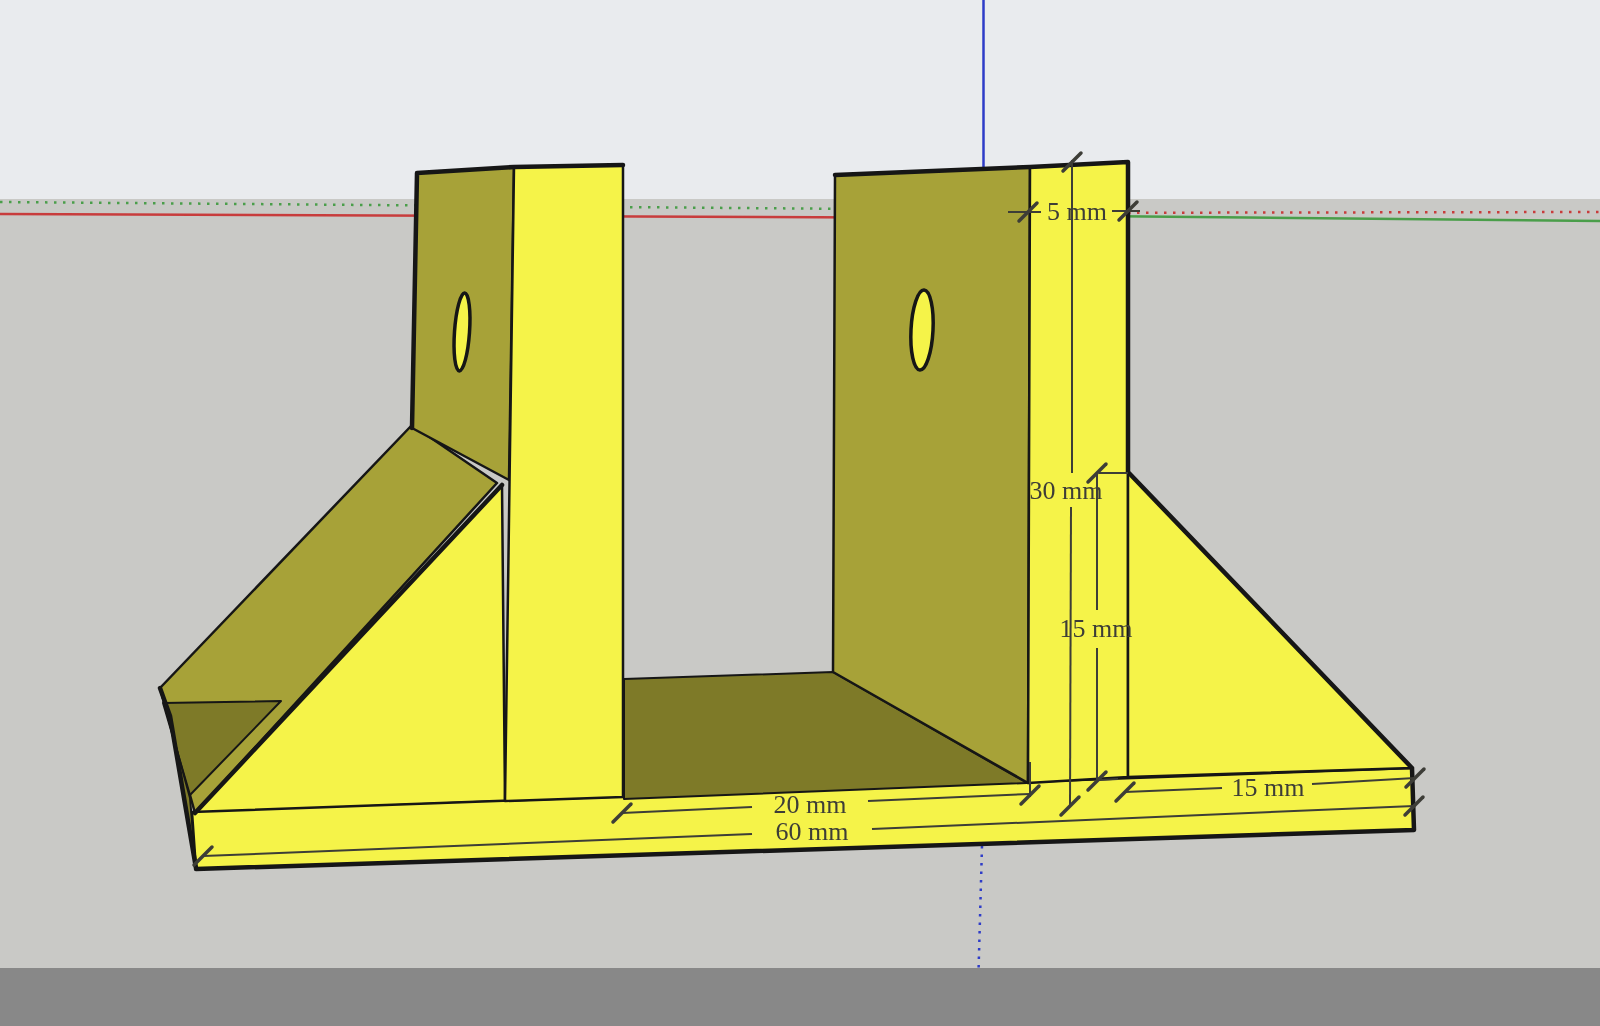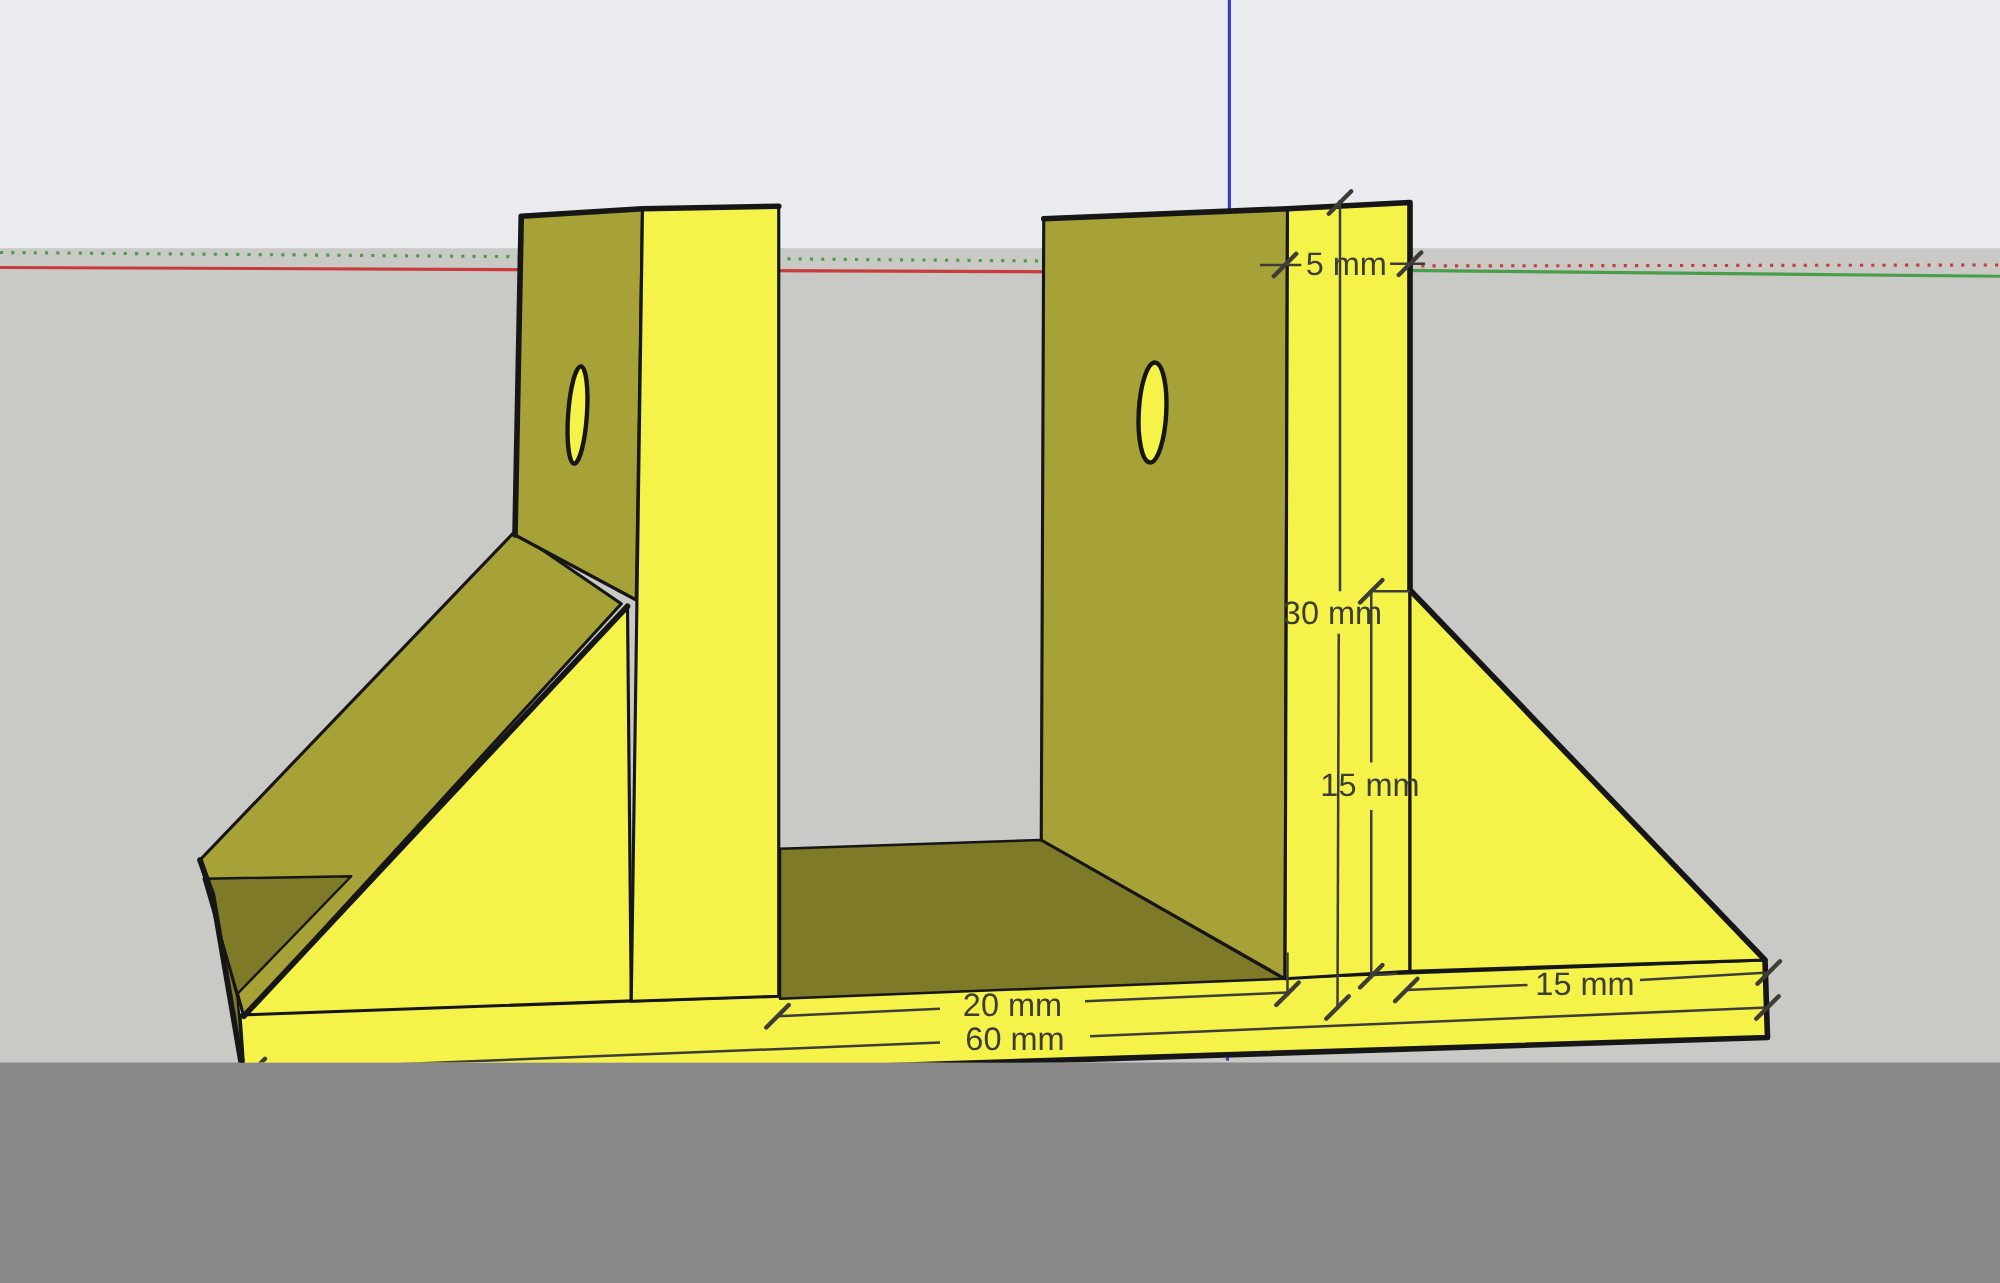--- a/index.html
+++ b/index.html
@@ -1,17 +1,17 @@
 <!DOCTYPE html>
 <html style="--c-bright: #f5f349; --c-shade: #a7a238; --c-dark: #7e7a28; --c-sky: #e9ebee; --c-ground: #c9c9c6; --c-red: #c83c3c; --c-green: #4a9e4a; --c-blue: #2e3cc8; --c-edge: #161616; --c-dim: #3d3d37;"><head>
 <meta charset="utf-8">
 <style>
   html,body{margin:0;padding:0;background:#888;}
-  .viewport{position:relative;width:1600px;height:850px;overflow:hidden;
-    font-family:Liberation Sans, sans-serif;}
+  .viewport{position:relative;width:1600px;height:968px;overflow:hidden;
+    font-family:Liberation Serif, serif;}
   svg{display:block;}
   .f-bright{fill:var(--c-bright);stroke:var(--c-edge);stroke-width:2.5;stroke-linejoin:round;}
   .f-shade{fill:var(--c-shade);stroke:var(--c-edge);stroke-width:2.5;stroke-linejoin:round;}
   .f-dark{fill:var(--c-dark);stroke:var(--c-edge);stroke-width:2;stroke-linejoin:round;}
   .hole{fill:var(--c-bright);stroke:var(--c-edge);stroke-width:3.5;}
   .edge-thick{fill:none;stroke:var(--c-edge);stroke-width:4.5;stroke-linecap:round;stroke-linejoin:round;}
   .dimline{stroke:var(--c-dim);stroke-width:2;fill:none;}
   .tick{stroke:var(--c-dim);stroke-width:3.5;stroke-linecap:round;}
   .dim-label{fill:var(--c-dim);font-size:26px;}
   .ax-red{stroke:var(--c-red);stroke-width:2.5;fill:none;}

